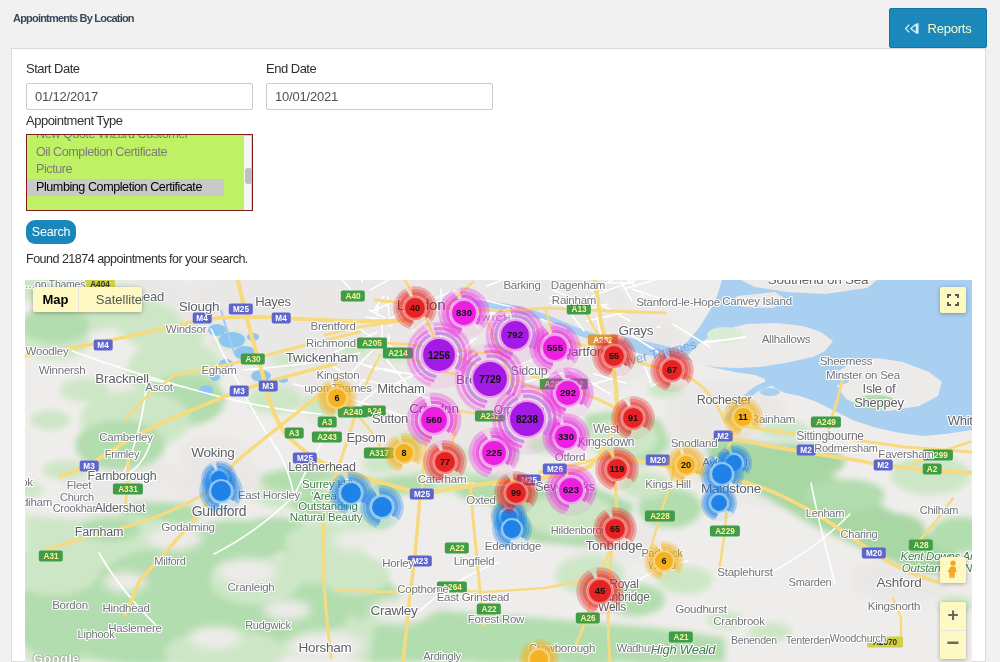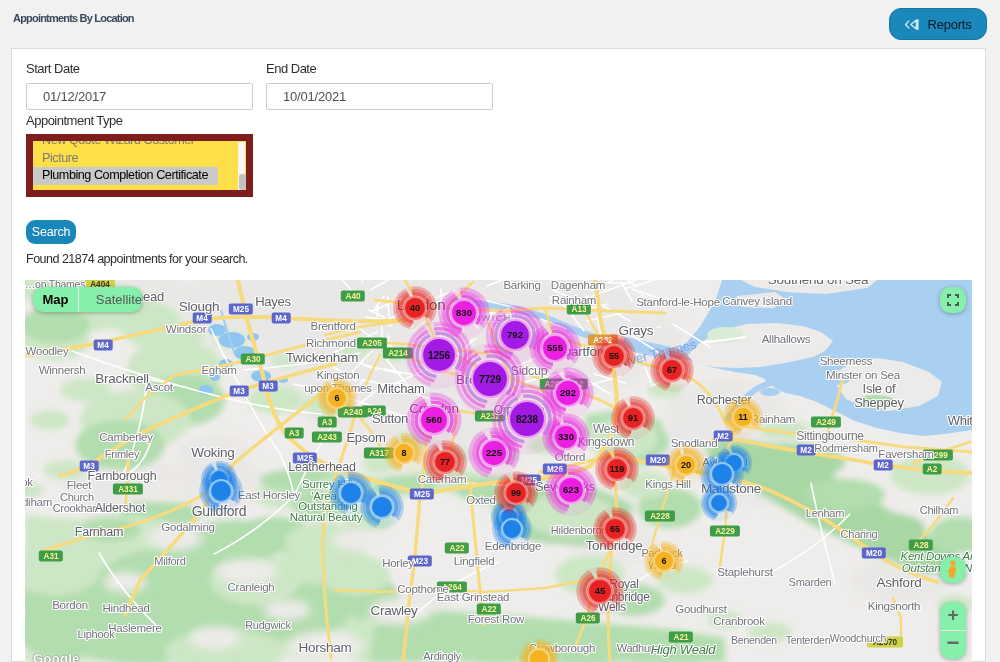--- a/index.html
+++ b/index.html
@@ -1,31 +1,31 @@
 <!DOCTYPE html>
 <html><head>
 <meta charset="utf-8">
 <style>
 html,body{margin:0;padding:0}
 body{width:1000px;height:662px;background:#f1f1f1;font-family:"Liberation Sans",sans-serif;overflow:hidden;position:relative}
 .title{position:absolute;left:13px;top:12px;font-size:11px;font-weight:bold;color:#39495c;letter-spacing:-0.8px}
-.reports{position:absolute;left:889px;top:8px;width:98px;height:32px;background:#1b88bb;border:1px solid #15759f;border-radius:12px;box-sizing:border-box;color:#0f172a;font-size:13px;letter-spacing:-0.2px;display:flex;align-items:center;justify-content:center;gap:7px}
+.reports{position:absolute;left:889px;top:8px;width:98px;height:40px;background:#1b88bb;border:1px solid #15759f;border-radius:2px;box-sizing:border-box;color:#fef9c3;font-size:13px;letter-spacing:-0.2px;display:flex;align-items:center;justify-content:center;gap:7px}
 .panel{position:absolute;left:11px;top:48px;width:975px;height:614px;background:#fff;border:1px solid #dbdbdb;box-sizing:border-box}
 .lbl{position:absolute;font-size:13px;color:#2f2f2f;letter-spacing:-0.5px}
-.inp{position:absolute;width:227px;height:27px;border:1px solid #ccc;border-radius:2px;background:#fff;box-sizing:border-box;font-size:13px;color:#4f4f4f;letter-spacing:-0.2px;line-height:25px;padding-left:16px}
-.listbox{position:absolute;left:26px;top:134px;width:227px;height:63px;border:7px solid #7f1d1d;background:#fde047;box-sizing:border-box;overflow:hidden;font-size:12.6px;color:#7b7b7b;letter-spacing:-0.45px}
+.inp{position:absolute;width:227px;height:27px;border:1px solid #ccc;border-radius:2px;background:#fff;box-sizing:border-box;font-size:13px;color:#4f4f4f;letter-spacing:-0.2px;line-height:25px;padding-left:8px}
+.listbox{position:absolute;left:26px;top:134px;width:227px;height:77px;border:1px solid #7f1d1d;background:#bef264;box-sizing:border-box;overflow:hidden;font-size:12.6px;color:#7b7b7b;letter-spacing:-0.45px}
 .listbox .inner{margin-top:-9px}
 .listbox .row{height:17.5px;line-height:17.5px;padding-left:9px;white-space:nowrap}
 .listbox .sel{background:#c9c9c9;color:#000;margin-right:28px}
 .sbar{position:absolute;right:1px;top:1px;width:7px;height:74px;background:#f6f6f6}
 .sthumb{position:absolute;right:0;top:33px;width:7px;height:16px;background:#c1c1c1;border-radius:3px}
 .searchbtn{position:absolute;left:26px;top:220px;width:50px;height:24px;background:#1a87ba;border-radius:9px;color:#ffffff;font-size:12.5px;letter-spacing:-0.2px;text-align:center;line-height:24px}
 .found{position:absolute;left:26px;top:252px;font-size:12.6px;color:#2f2f2f;letter-spacing:-0.55px}
 .map{position:absolute;left:25px;top:280px;width:947px;height:382px;overflow:hidden;background:#efedeb}
-.gctl{position:absolute;background:#86efac;border-radius:10px;box-shadow:0 1px 4px rgba(0,0,0,.3)}
+.gctl{position:absolute;background:#fef9c3;border-radius:2px;box-shadow:0 1px 4px rgba(0,0,0,.3)}
 .mapsat{left:8px;top:7px;width:109px;height:25px;font-size:13px;display:flex}
 .mapsat .b1{width:45px;text-align:center;line-height:25px;font-weight:bold;color:#000}
 .mapsat .b2{width:64px;text-align:right;line-height:25px;color:#565656;border-left:1px solid #e6e6e6;box-sizing:border-box}
 .fsbtn{left:915px;top:7px;width:26px;height:26px}
 .pegman{left:915px;top:277px;width:26px;height:26px}
 .zoomctl{left:915px;top:322px;width:26px;height:57px}
 .zoomctl .plus{position:absolute;left:0;top:0;width:26px;height:28px;color:#666;font-size:19px;font-weight:bold;text-align:center;line-height:26px}
 .zoomctl .minus{position:absolute;left:0;top:28px;width:26px;height:28px;color:#666;font-size:22px;font-weight:bold;text-align:center;line-height:24px;border-top:1px solid #e6e6e6;box-sizing:border-box}
 .glogo{position:absolute;left:8px;top:371px;color:#fff;font-size:13px;font-weight:bold;letter-spacing:.3px;text-shadow:0 0 2px rgba(0,0,0,.35),0 0 1px rgba(0,0,0,.5)}
 </style>
@@ -42,20 +42,21 @@
 </div>
 <div class="panel"></div>
 <div class="lbl" style="left:26px;top:61px">Start Date</div>
 <div class="lbl" style="left:266px;top:61px">End Date</div>
 <div class="inp" style="left:26px;top:83px">01/12/2017</div>
 <div class="inp" style="left:266px;top:83px">10/01/2021</div>
 <div class="lbl" style="left:26px;top:113px">Appointment Type</div>
 <div class="listbox">
   <div class="inner">
     <div class="row">New Quote Wizard Customer</div>
+    <div class="row">Oil Completion Certificate</div>
     <div class="row">Picture</div>
     <div class="row sel">Plumbing Completion Certificate</div>
   </div>
   <div class="sbar"></div>
     <div class="sthumb"></div>
 </div>
 <div class="searchbtn">Search</div>
 <div class="found">Found 21874 appointments for your search.</div>
 <div class="map">
 <svg width="947" height="382" viewBox="0 0 947 382" style="position:absolute;left:0;top:0">

